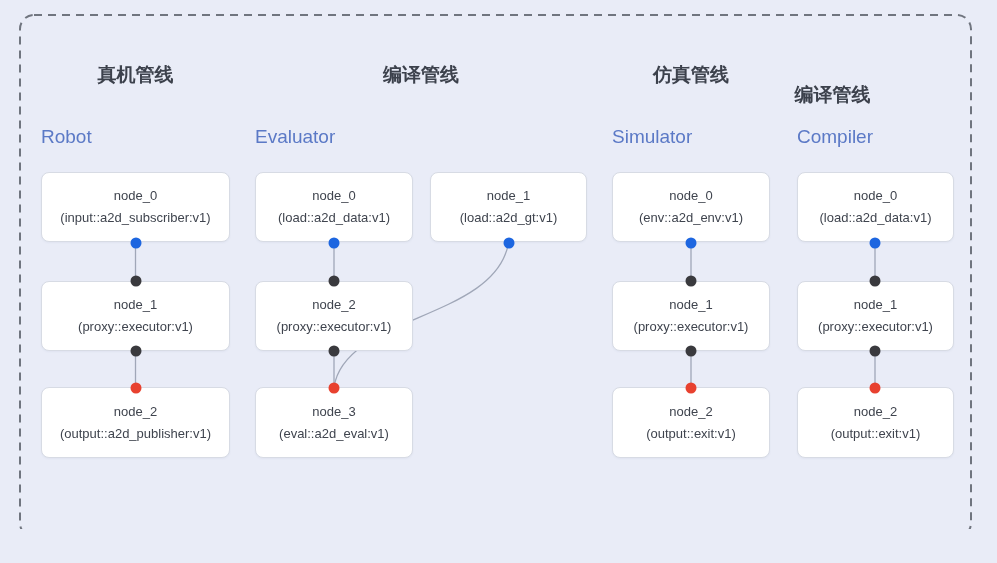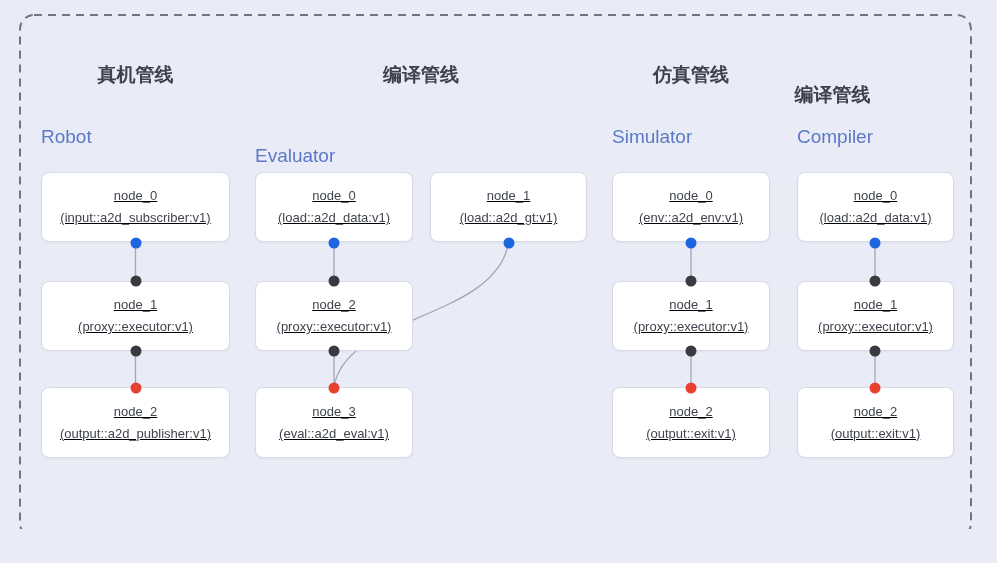--- a/index.html
+++ b/index.html
@@ -58,21 +58,20 @@
   .node{
     position:absolute;
     background:var(--node-fill);
     border:1px solid var(--node-border);
     border-radius:8px;
     box-sizing:border-box;
     display:flex;flex-direction:column;
     align-items:center;justify-content:center;
     z-index:2;
     box-shadow:0 1px 2px rgba(60,70,110,0.05);
-    text-decoration:underline;
   }
   .node .node-name{
     font-size:13px;line-height:22px;color:var(--text-dark);
   }
   .node .node-type{
     font-size:13px;line-height:22px;color:var(--text-dark);
   }
   .dot{
     position:absolute;
     width:11px;height:11px;border-radius:50%;
@@ -103,21 +102,21 @@
     <line class="edge" x1="691" y1="351" x2="691" y2="387"></line>
 
     <line class="edge" x1="875" y1="242" x2="875" y2="281"></line>
     <line class="edge" x1="875" y1="351" x2="875" y2="387"></line>
   </svg>
 
   <div class="header-zh" style="left:41px;width:189px;">真机管线</div>
   <div class="header-en" style="left:41px;width:189px;">Robot</div>
 
   <div class="header-zh" style="left:255px;width:332px;">编译管线</div>
-  <div class="header-en" style="left:255px;width:332px;margin-top:19px;">Evaluator</div>
+  <div class="header-en" style="left:255px;width:332px;">Evaluator</div>
 
   <div class="header-zh" style="left:612px;width:158px;">仿真管线</div>
   <div class="header-en" style="left:612px;width:158px;">Simulator</div>
 
   <div class="header-zh" style="left:754px;width:157px;margin-top:20px;">编译管线</div>
   <div class="header-en" style="left:797px;width:157px;">Compiler</div>
 
   <div class="node" style="left:41px;top:172px;width:189px;height:70px;">
     <div class="node-name">node_0</div>
     <div class="node-type">(input::a2d_subscriber:v1)</div>

